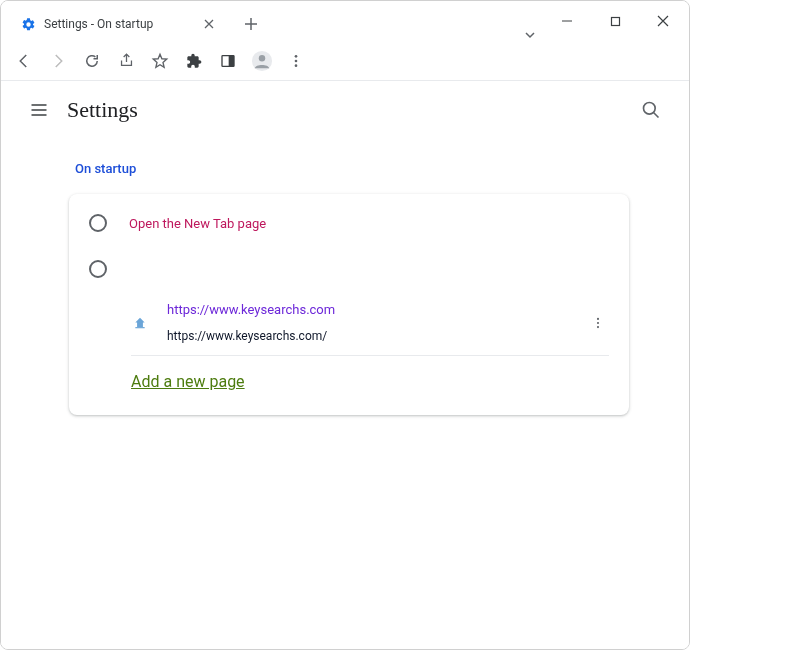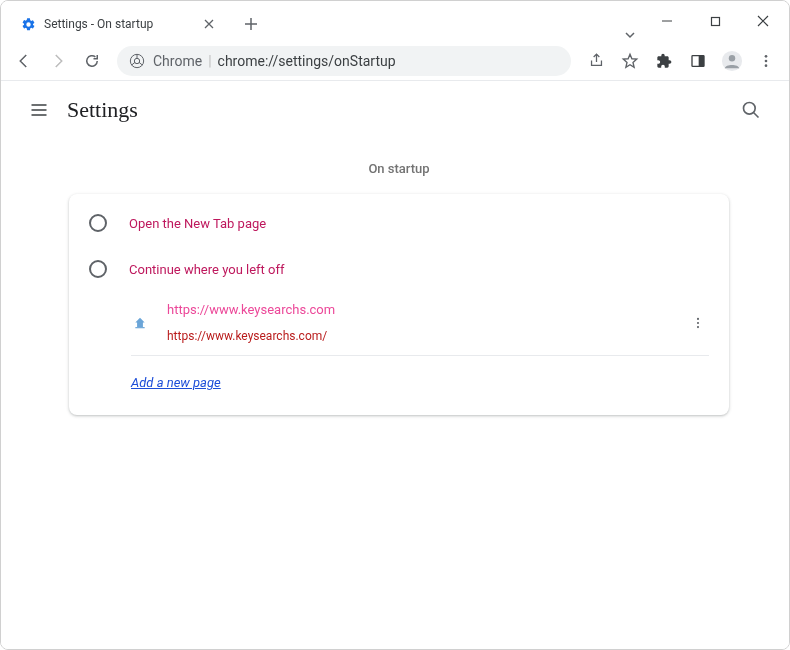--- a/index.html
+++ b/index.html
@@ -1,17 +1,17 @@
 <!DOCTYPE html>
 <html><head>
 <meta charset="utf-8">
 <style>
   * { box-sizing: border-box; margin: 0; padding: 0; font-family: "Segoe UI", Roboto, Arial, sans-serif; }
   body { width: 790px; height: 650px; background: #fff; overflow: hidden; }
-  .window { width: 790px; height: 650px; display: flex; flex-direction: column; border: 1px solid #d0d0d0; border-radius: 8px; overflow: hidden; background: #fff; }
+  .window { width: 690px; height: 650px; display: flex; flex-direction: column; border: 1px solid #d0d0d0; border-radius: 8px; overflow: hidden; background: #fff; }
   .titlebar { height: 40px; background: #fff; display: flex; align-items: flex-end; }
   .tab { display: flex; align-items: center; height: 34px; background: #fff; border-radius: 8px 8px 0 0; padding: 0 10px 0 12px; margin-left: 8px; width: 218px; position: relative; font-size: 12px; color: #3c4043; }
   .tab .favicon { margin-right: 8px; display:flex; }
   .tab .title { flex: 1; white-space: nowrap; overflow: hidden; text-overflow: ellipsis; }
   .tab .close { width: 16px; height:16px; display:flex; align-items:center; justify-content:center; color:#5f6368; }
   .new-tab { width: 28px; height: 28px; display:flex; align-items:center; justify-content:center; margin-left: 10px; margin-bottom: 3px; color:#5f6368; }
   .titlebar-spacer { flex: 1; }
   .win-controls { display:flex; align-items:center; height:40px; padding-right: 6px; gap: 8px; }
   .win-btn { width:40px; height:30px; display:flex; align-items:center; justify-content:center; color:#3c4043; }
   .caret-btn { width: 34px; display:flex; justify-content:center; color:#5f6368; }
@@ -23,36 +23,36 @@
   .omnibox .chip { color:#5f6368; }
   .omnibox .sep { margin: 0 6px; color:#c0c0c0; }
   .omnibox .url { color:#3c4043; }
   .content { flex:1; background:#fff; overflow:hidden; }
   .app-header { display:flex; align-items:center; height:58px; padding: 0 20px; }
   .menu-btn { width:36px; height:36px; display:flex; align-items:center; justify-content:center; color:#5f6368; }
   .app-title { font-size:22px; color:#202124; margin-left: 10px; font-weight: 400; font-family: Liberation Serif, serif; }
   .hdr-spacer { flex:1; }
   .search-btn { width:36px; height:36px; display:flex; align-items:center; justify-content:center; color:#5f6368; }
   .page { padding: 14px 60px 0 68px; }
-  .section-title { font-size: 13px; color:#737373; margin: 8px 6px 18px 6px; font-weight:500;text-align:center; }
+  .section-title { font-size: 13px; color:#1d4ed8; margin: 8px 6px 18px 6px; font-weight:500; }
   .card { background:#fff; border-radius:8px; box-shadow: 0 1px 2px rgba(60,64,67,.2), 0 1px 3px 1px rgba(60,64,67,.1); padding: 6px 0; }
   .radio-row { display:flex; align-items:center; padding: 14px 20px; font-size:13px; color:#be185d; cursor:pointer; }
   .radio { width:18px; height:18px; border:2px solid #5f6368; border-radius:50%; margin-right: 22px; display:flex; align-items:center; justify-content:center; flex-shrink:0; }
   .radio.selected { border-color:#1a73e8; }
   .radio.selected::after { content:""; width:10px; height:10px; background:#1a73e8; border-radius:50%; }
   .sub { margin-left: 62px; margin-right: 20px; }
   .page-entry { display:flex; align-items:center; padding: 10px 0 12px 0; border-bottom: 1px solid #e8eaed; }
   .page-icon { width:18px; height:18px; margin-right: 18px; display:flex; align-items:center; justify-content:center; color:#6ba5d8; font-size:12px; }
   .page-text { flex:1; display:flex; flex-direction:column; }
-  .page-text .ptitle { font-size:13px; color:#ec4899; }
-  .page-text .purl { font-size:12px; color:#b91c1c; margin-top:12px; }
+  .page-text .ptitle { font-size:13px; color:#6d28d9; }
+  .page-text .purl { font-size:12px; color:#0f172a; margin-top:12px; }
   .more-btn { width:22px; height:32px; display:flex; align-items:center; justify-content:center; color:#5f6368; }
   .link-row { padding: 16px 0; border-bottom: 1px solid #e8eaed; }
   .link-row:last-child { border-bottom: none; padding-bottom: 18px; }
-  .link-row a { color:#1d4ed8; font-size:13px; text-decoration: underline; cursor:pointer;font-style:italic; }
+  .link-row a { color:#4d7c0f; font-size:16px; text-decoration: underline; cursor:pointer; }
   svg { display:block; }
 </style>
 </head>
 <body>
 
 <div class="window">
   <div class="titlebar">
     <div class="tab">
       <span class="favicon">
         <svg width="15" height="15" viewBox="0 0 24 24">
@@ -105,32 +105,20 @@
     <div class="tool-btn disabled">
       <svg width="18" height="18" viewBox="0 0 24 24">
           <path fill="none" stroke="#bdbdbd" stroke-width="2" d="M9 4 L17 12 L9 20"></path>
         </svg>
     </div>
     <div class="tool-btn">
       <svg width="18" height="18" viewBox="0 0 24 24">
           <path fill="none" stroke="#5f6368" stroke-width="2" d="M19 12 A7 7 0 1 1 16.5 6.5 M19 4 V9 H14"></path>
         </svg>
     </div>
-    <div class="omnibox">
-      <span class="lock">
-        <svg width="16" height="16" viewBox="0 0 24 24">
-            <circle cx="12" cy="12" r="10" fill="none" stroke="#5f6368" stroke-width="1.5"></circle>
-            <circle cx="12" cy="12" r="4" fill="none" stroke="#5f6368" stroke-width="1.5"></circle>
-            <path fill="none" stroke="#5f6368" stroke-width="1.5" d="M12 2 V8 M4 18 L9 14 M20 18 L15 14"></path>
-          </svg>
-      </span>
-      <span class="chip">Chrome</span>
-      <span class="sep">|</span>
-      <span class="url">chrome://settings/onStartup</span>
-    </div>
     <div class="tool-btn">
       <svg width="17" height="17" viewBox="0 0 24 24">
           <path fill="none" stroke="#5f6368" stroke-width="1.8" d="M5 12 V19 H19 V12 M12 3 V14 M8 7 L12 3 L16 7"></path>
         </svg>
     </div>
     <div class="tool-btn">
       <svg width="18" height="18" viewBox="0 0 24 24">
           <path fill="none" stroke="#5f6368" stroke-width="1.8" d="M12 3 L14.5 9 L21 9.5 L16 14 L17.5 20.5 L12 17 L6.5 20.5 L8 14 L3 9.5 L9.5 9 Z"></path>
         </svg>
     </div>
@@ -182,21 +170,20 @@
       <div class="section-title">On startup</div>
       <div class="card">
 
         <div class="radio-row">
           <span class="radio"></span>
           <span>Open the New Tab page</span>
         </div>
 
         <div class="radio-row">
           <span class="radio"></span>
-          <span>Continue where you left off</span>
         </div>
 
 
         <div class="sub">
           <div class="page-entry">
             <span class="page-icon">
               <svg width="14" height="14" viewBox="0 0 24 24">
                   <path fill="#6ba5d8" d="M12 3 L20 11 H17 V19 H7 V11 H4 Z"></path>
                   <rect x="4" y="19" width="16" height="2" fill="#6ba5d8"></rect>
                 </svg>

